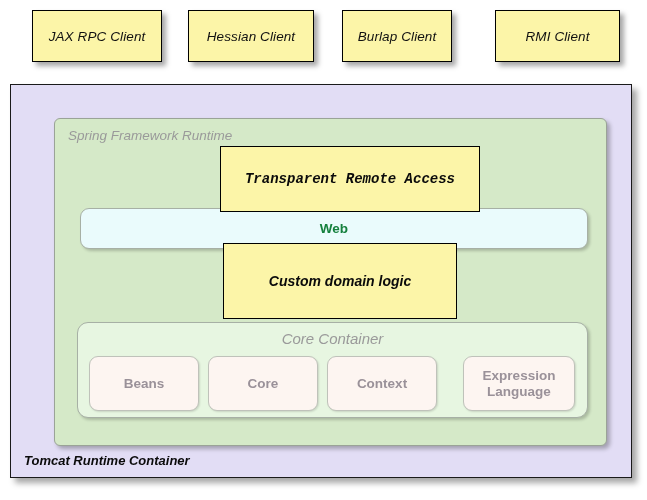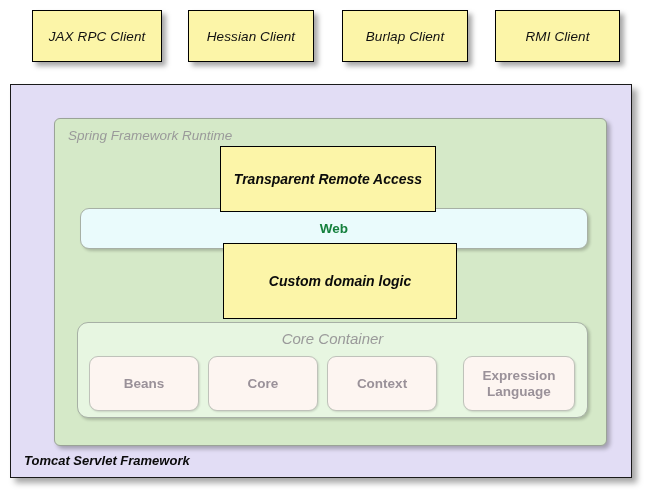--- a/index.html
+++ b/index.html
@@ -111,22 +111,23 @@
   .yellow-overlay-label {
     font-style: italic;
     font-weight: bold;
     font-size: 14px;
     color: #0b0b0b;
     white-space: nowrap;
   }
   #transparent-remote-access {
     left: 220px;
     top: 146px;
-    width: 216px;
+    width: 260px;
     height: 66px;
+    font-family: Liberation Mono, monospace;
   }
   #custom-domain-logic {
     left: 223px;
     top: 243px;
     width: 234px;
     height: 76px;
   }
 
   
   #core-container {
@@ -174,21 +175,21 @@
 <body>
 
 <div class="abs client-box" id="client-0" style="left: 32px; width: 130px;">
   <span class="client-label">JAX RPC Client</span>
 </div>
 
 <div class="abs client-box" id="client-1" style="left: 188px; width: 126px;">
   <span class="client-label">Hessian Client</span>
 </div>
 
-<div class="abs client-box" id="client-2" style="left: 342px; width: 126px;">
+<div class="abs client-box" id="client-2" style="left: 342px; width: 110px;">
   <span class="client-label">Burlap Client</span>
 </div>
 
 <div class="abs client-box" id="client-3" style="left: 495px; width: 125px;">
   <span class="client-label">RMI Client</span>
 </div>
 
 <div class="abs" id="tomcat-container">
 
   <div class="abs" id="spring-runtime">
@@ -213,21 +214,21 @@
       <div class="core-module" id="core-module-3" style="left: 385px; width: 112px;">
         <span class="core-module-label">Expression Language</span>
       </div>
 
       <div class="core-module" id="core-module-2" style="left: 249px; width: 110px;">
         <span class="core-module-label">Context</span>
       </div>
     </div>
   </div>
 
-  <span id="tomcat-label">Tomcat Servlet Framework</span>
+  <span id="tomcat-label">Tomcat Runtime Container</span>
 </div>
 
 <div class="abs yellow-overlay" id="transparent-remote-access">
   <span class="yellow-overlay-label">Transparent Remote Access</span>
 </div>
 
 <div class="abs yellow-overlay" id="custom-domain-logic">
   <span class="yellow-overlay-label">Custom domain logic</span>
 </div>
 

